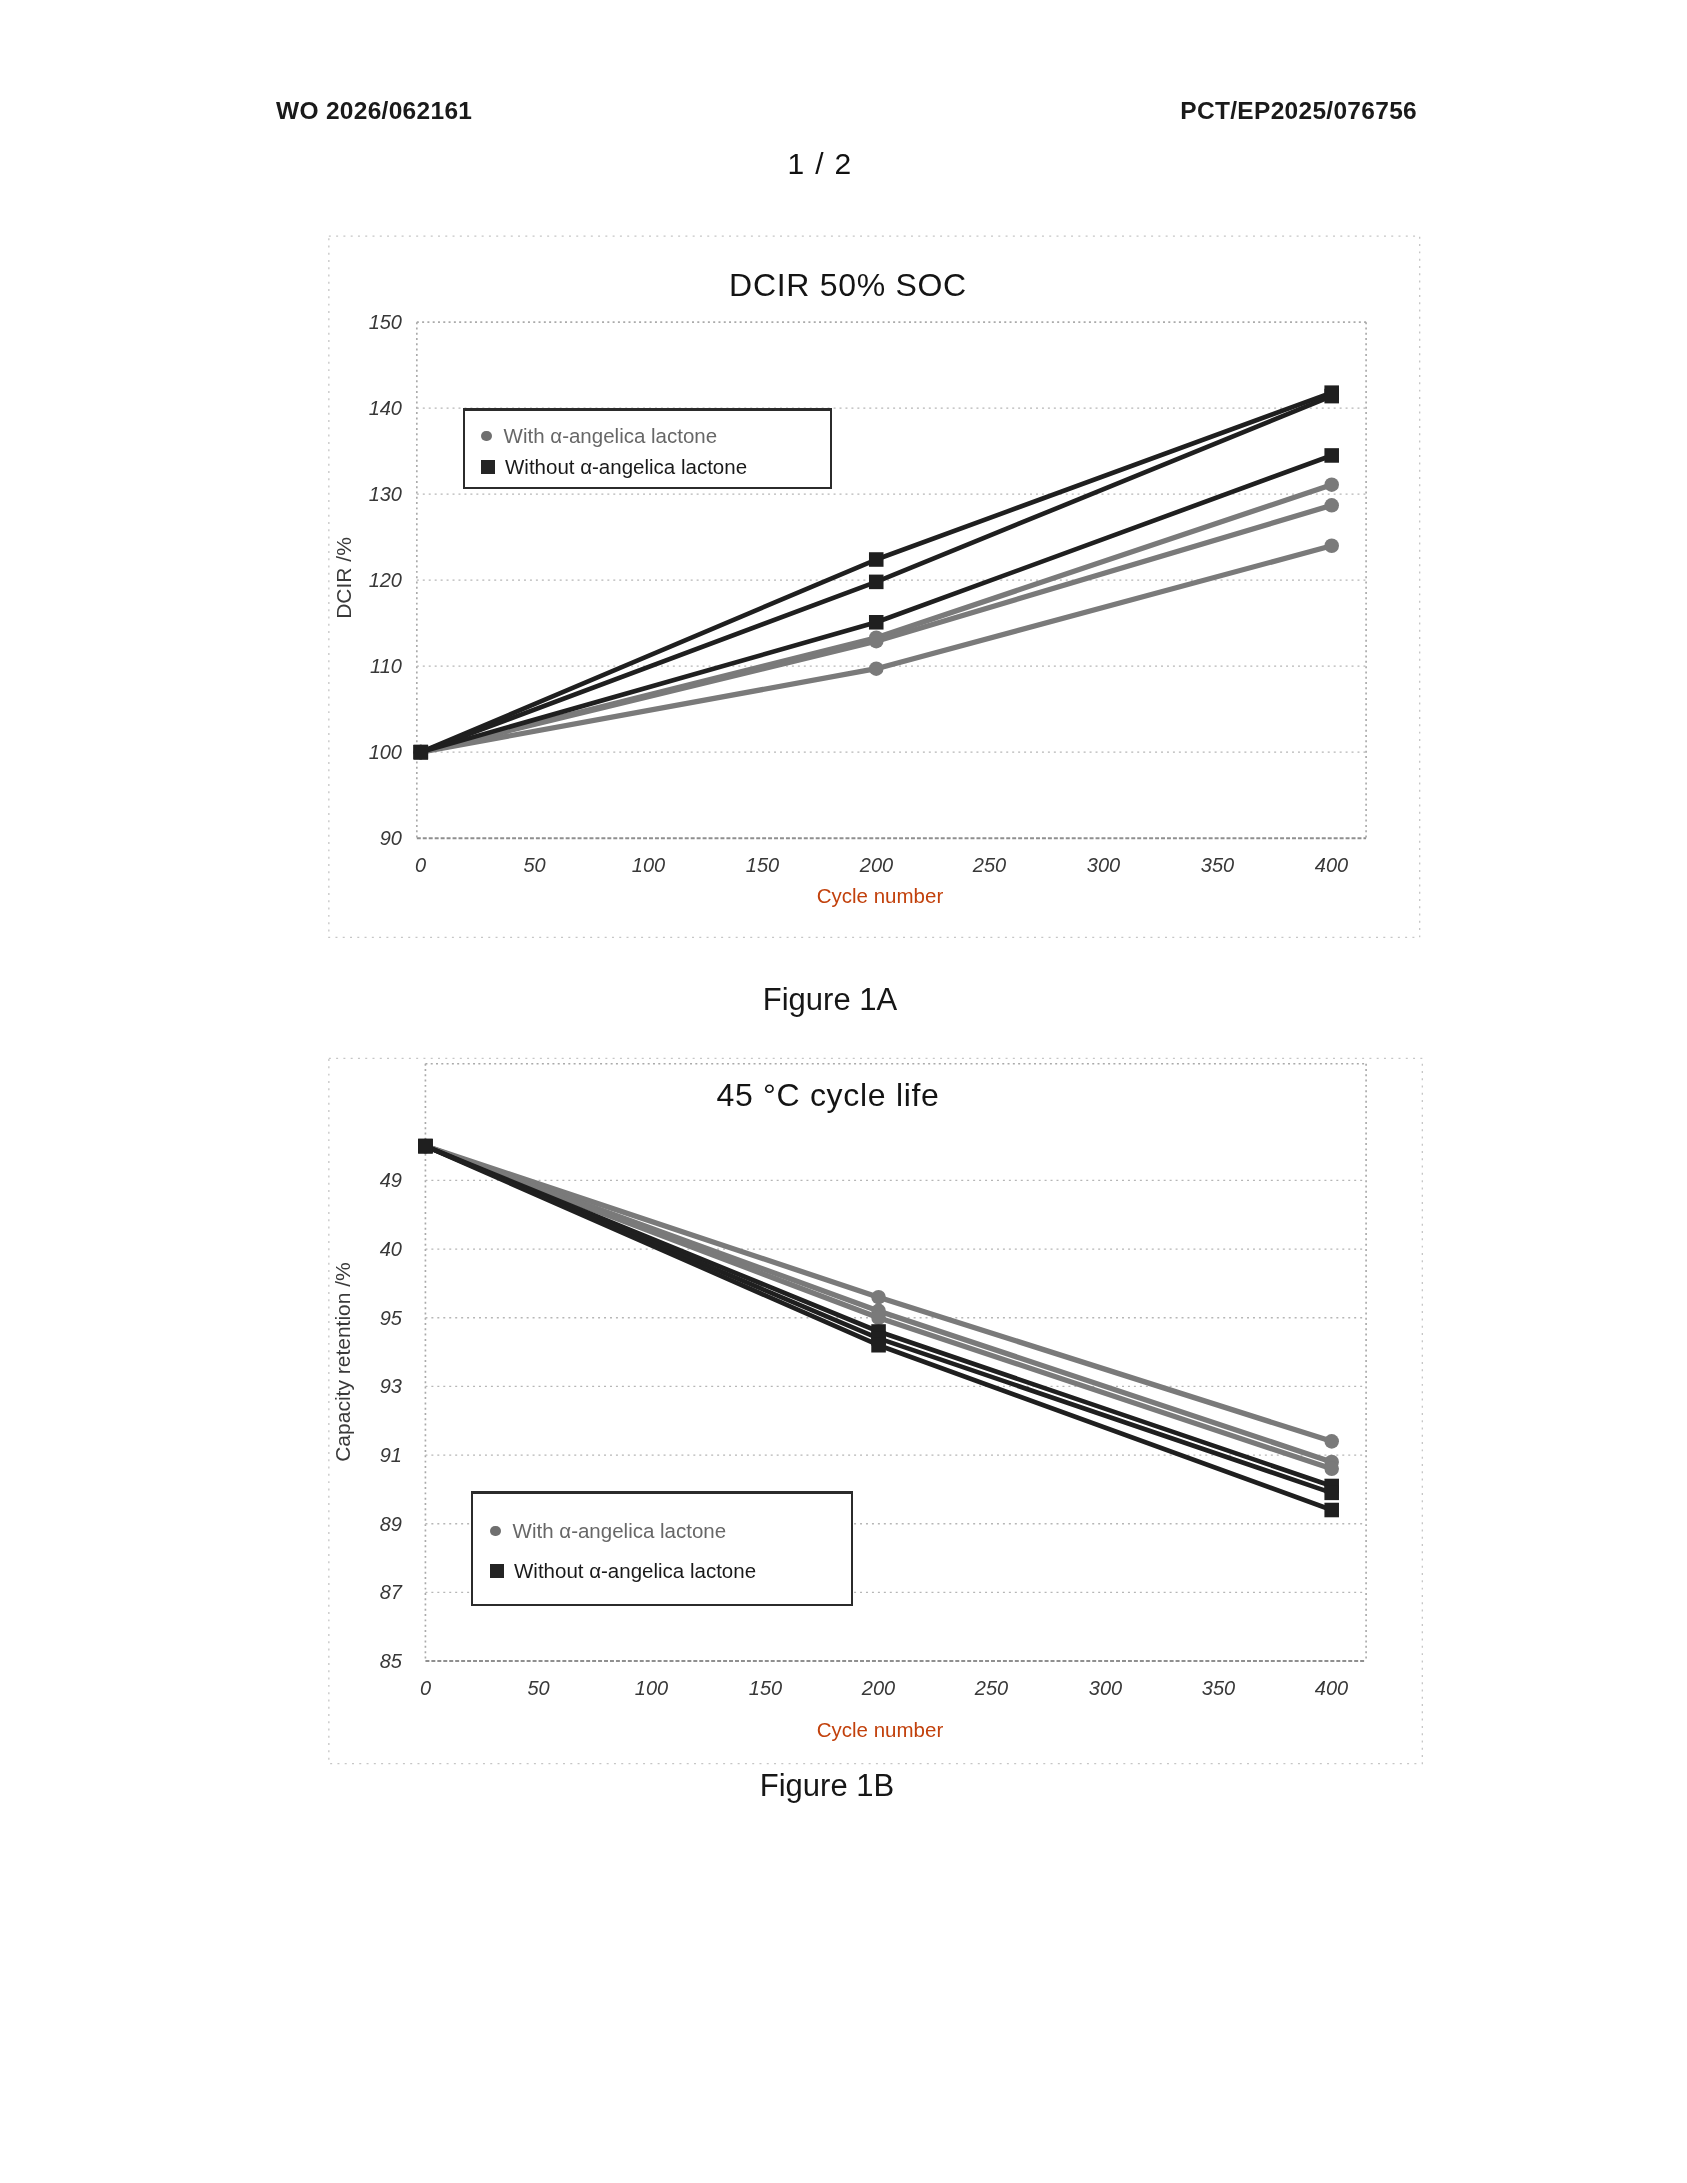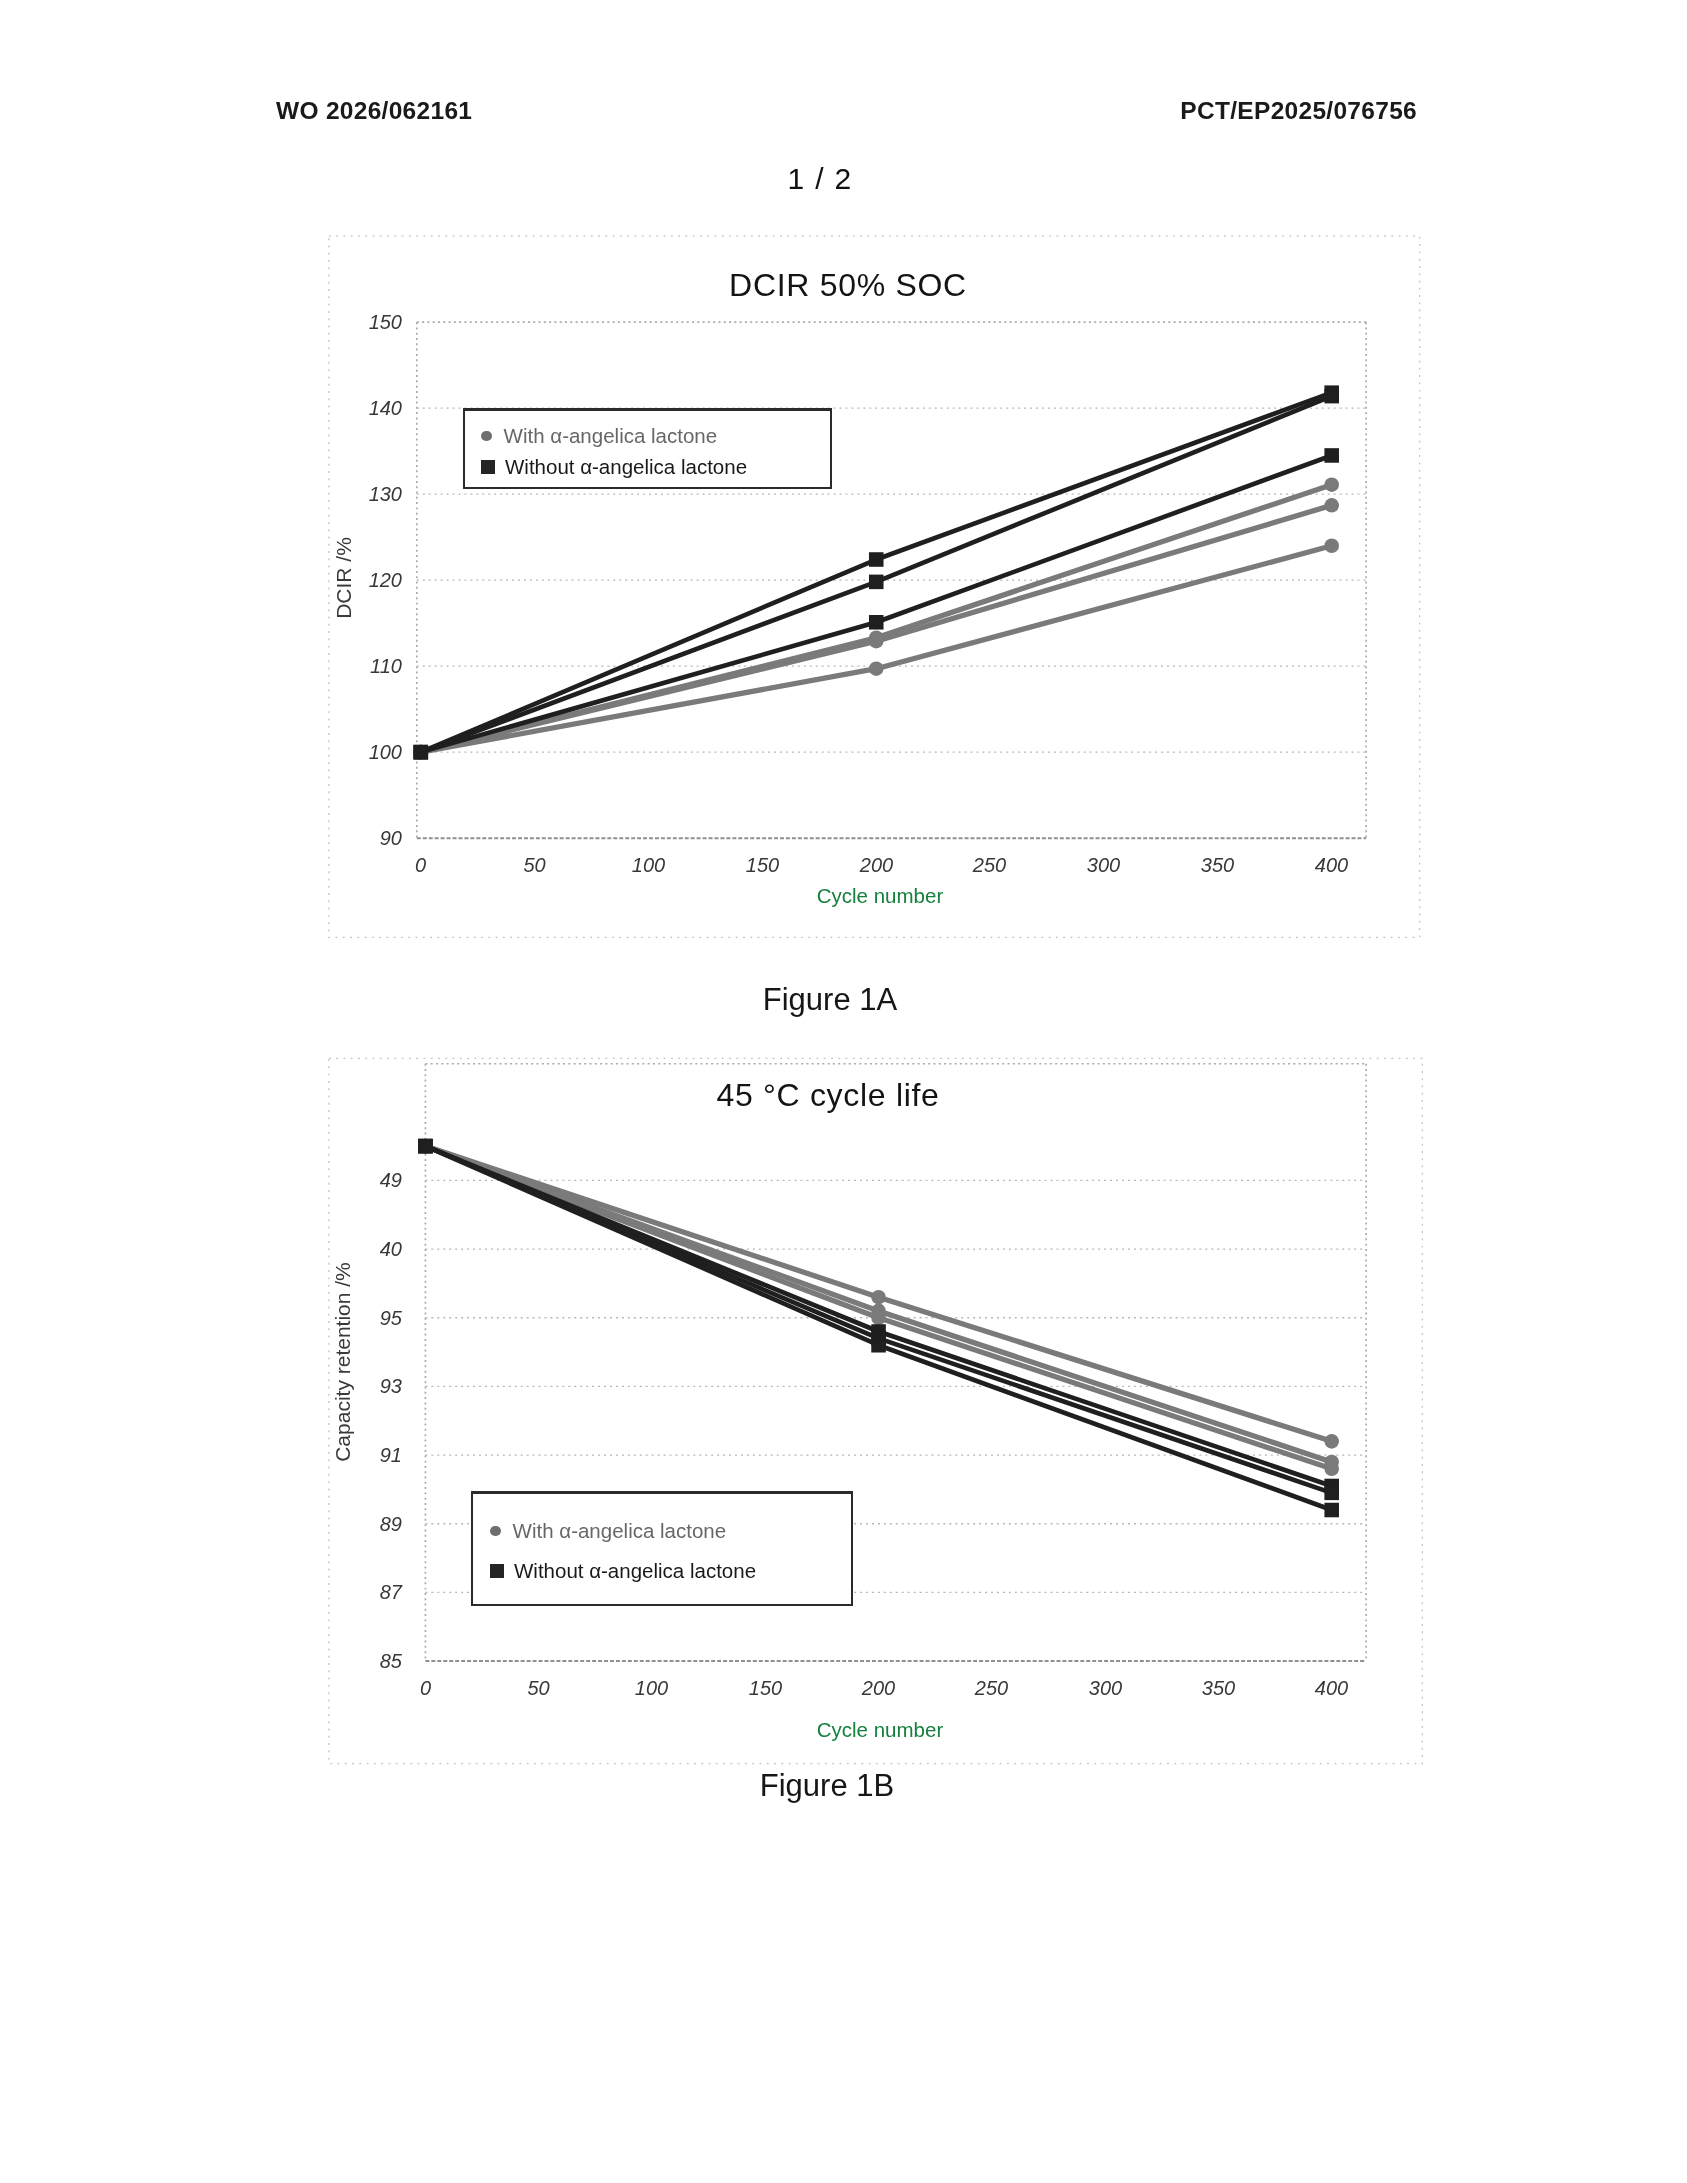--- a/index.html
+++ b/index.html
@@ -2,24 +2,24 @@
 <html style="font-size:10.6px"><head>
 <meta charset="utf-8">
 <style>
   html,body{margin:0;padding:0;background:#ffffff;}
   .page{
     position:relative;width:1687px;height:2183px;background:#ffffff;overflow:hidden;
     font-family:"Liberation Sans","DejaVu Sans",sans-serif;color:#1d1d1d;
   }
   .abs{position:absolute;}
   .hdr{font-size:24.5px;font-weight:700;color:#1a1a1a;letter-spacing:0.3px;}
-  .sheet-num{font-size:30px;font-weight:400;color:#111;letter-spacing:1.3px;text-align:center;margin-top:15px;}
+  .sheet-num{font-size:30px;font-weight:400;color:#111;letter-spacing:1.3px;text-align:center;}
   .chart-title{font-size:32px;font-weight:400;color:#141414;text-align:left;letter-spacing:0.7px;white-space:nowrap;}
   .caption{font-size:31px;font-weight:400;color:#161616;text-align:right;white-space:nowrap;}
-  .axis-title-x{font-size:20.5px;color:#15803d;text-align:center;white-space:nowrap;}
+  .axis-title-x{font-size:20.5px;color:#c2410c;text-align:center;white-space:nowrap;}
   .axis-title-y{font-size:21px;color:#3a3a3a;white-space:nowrap;transform:rotate(-90deg);transform-origin:center center;text-align:center;}
   .tick{position:absolute;font-size:20px;color:#383838;line-height:26.5px;font-style:italic;}
   .ytick{text-align:right;}
   .xtick{text-align:center;}
   .legend{position:absolute;background:#ffffff;border:2px solid #2b2b2b;border-top-width:3.3px;box-sizing:border-box;}
   .legend-row{display:flex;align-items:center;}
   .lg-marker{flex:0 0 auto;display:inline-block;}
   .lg-circle{width:10.6px;height:10.6px;border-radius:50%;background:#6f6f6f;}
   .lg-square{width:14px;height:14px;background:#242424;}
   .lg-label{font-size:20.5px;white-space:nowrap;}

